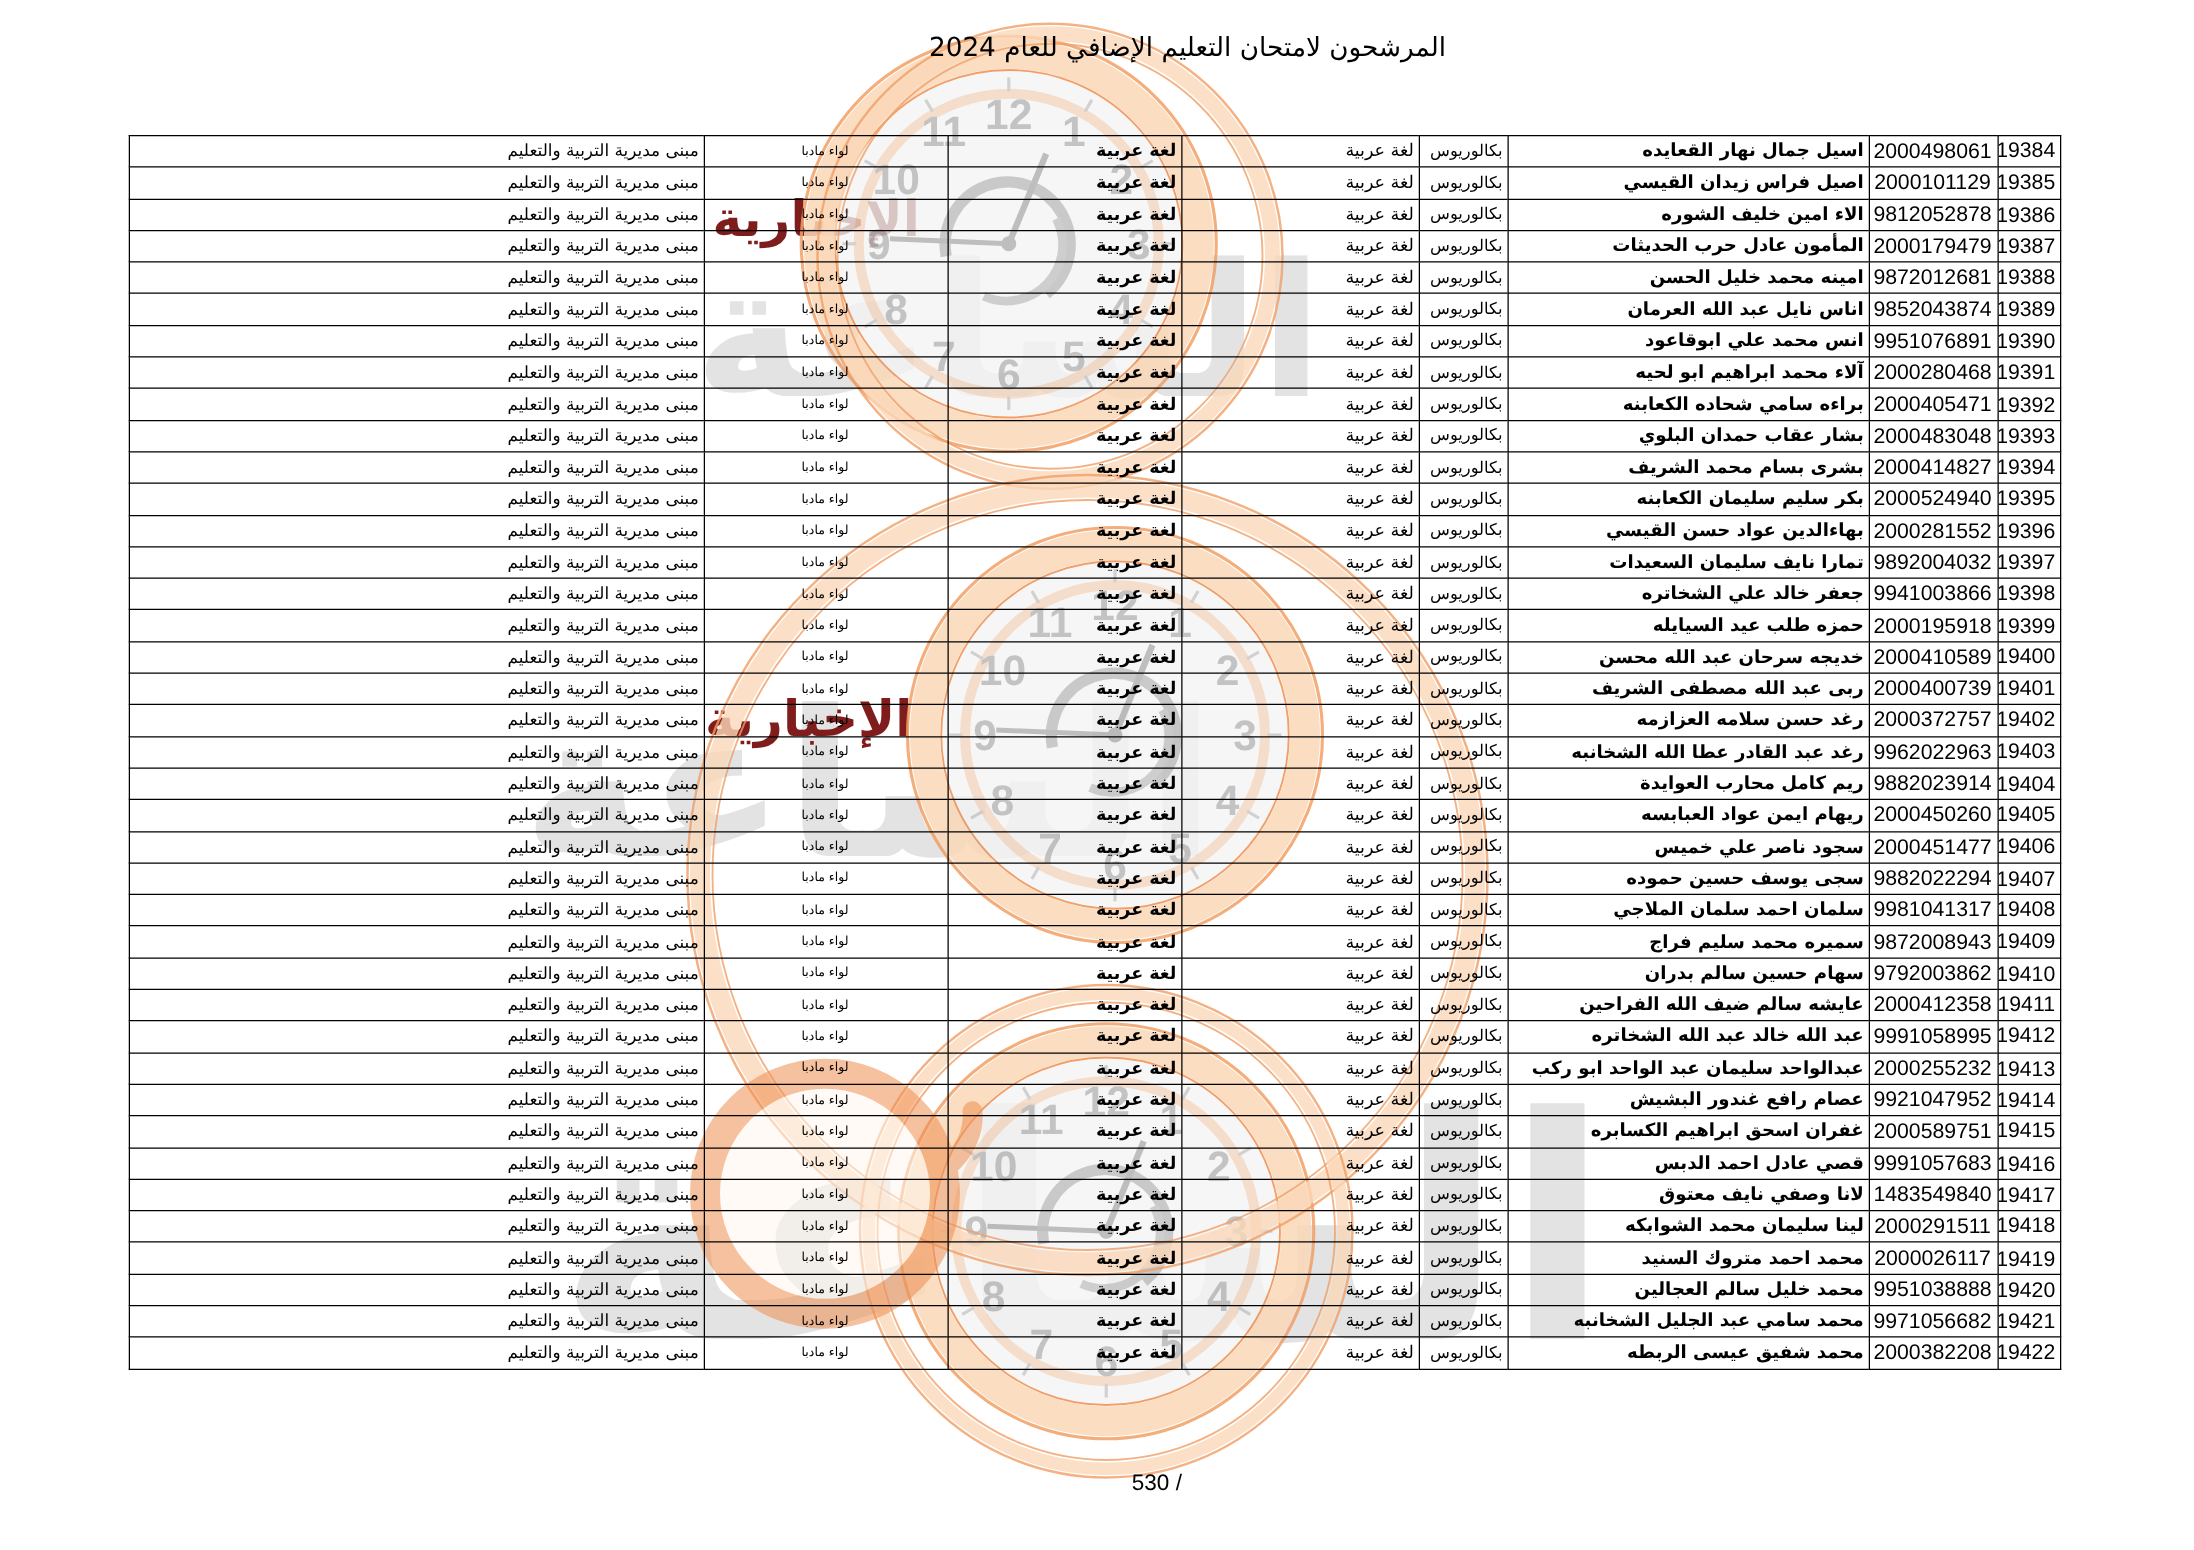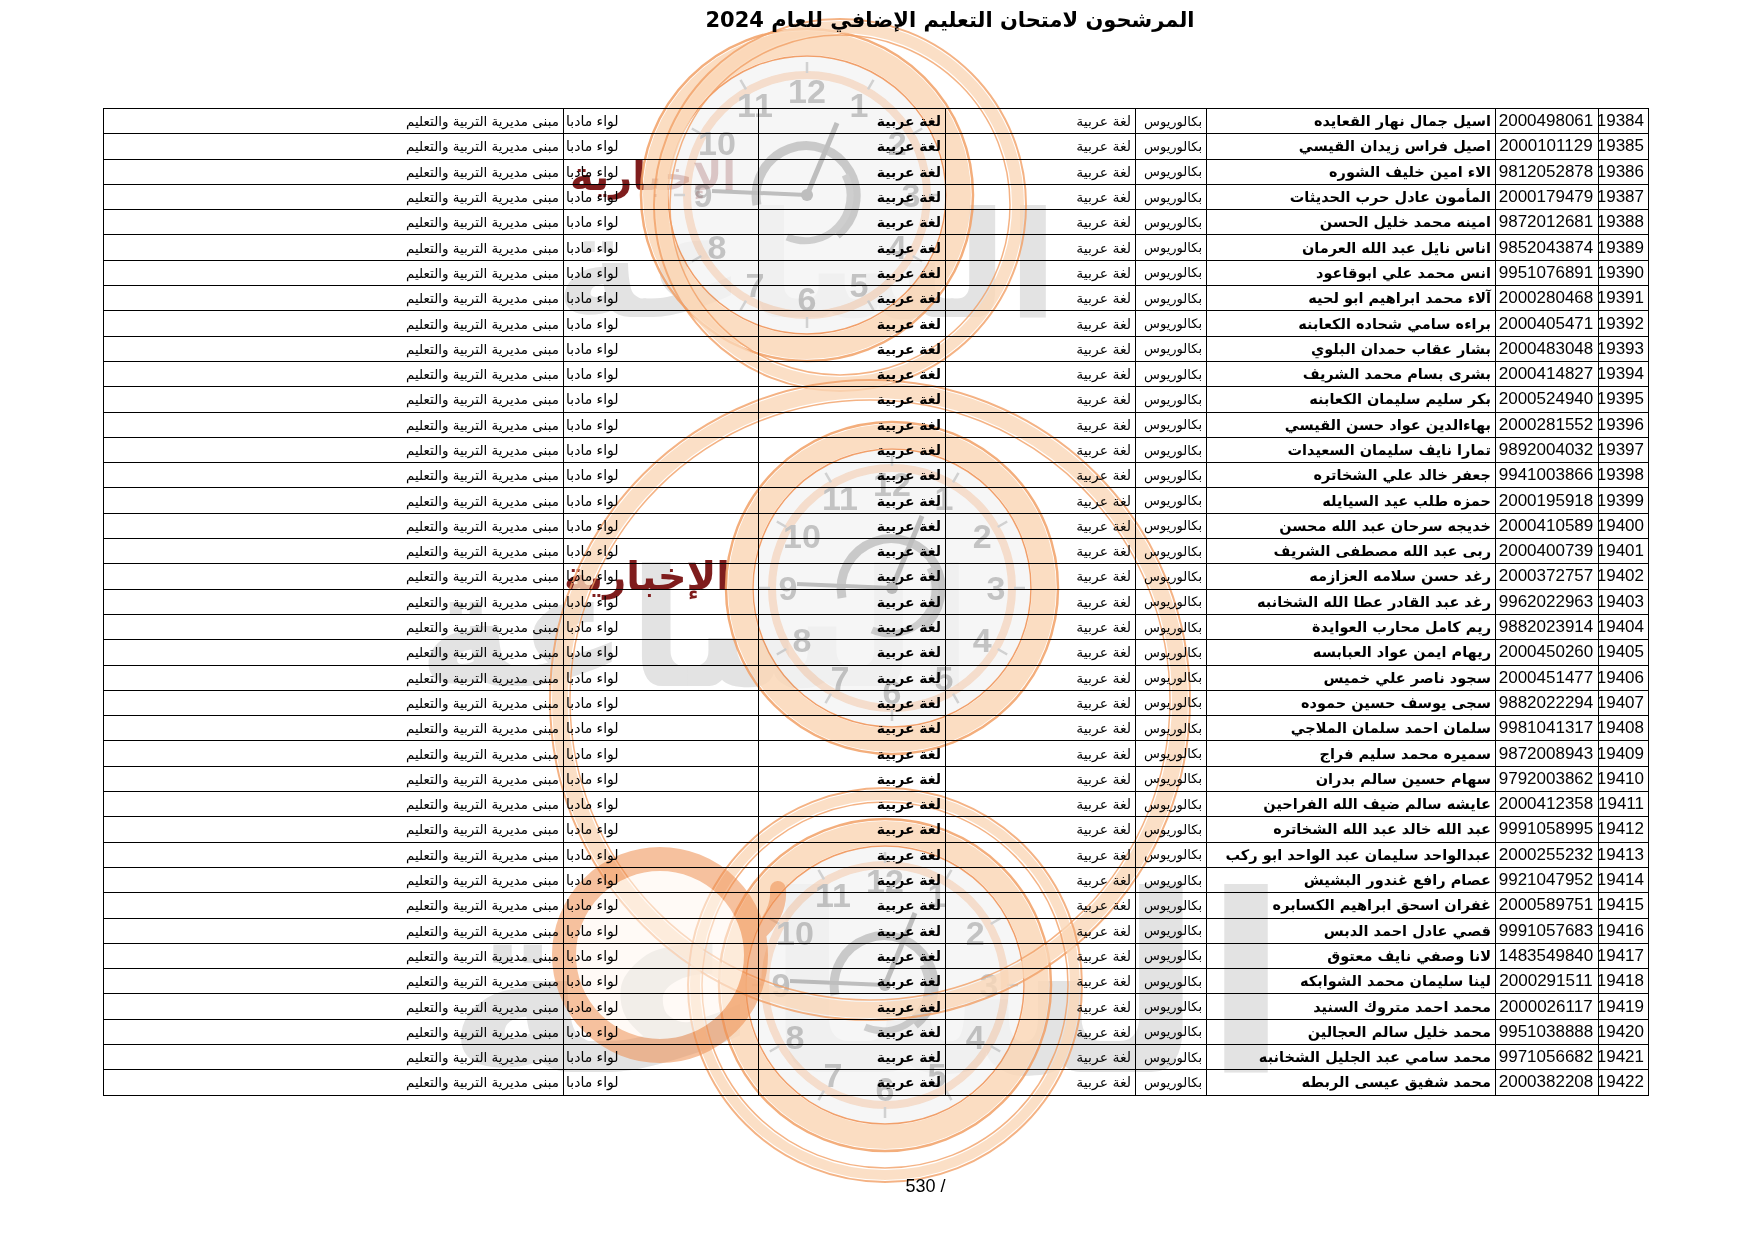--- a/index.html
+++ b/index.html
@@ -13,38 +13,38 @@
   .wm-big{font-weight:bold;color:#e3e3e3;text-align:center;}
   .wm-big-1{left:555px;top:192px;font-size:148px;}
   .wm-big-2{left:418px;top:548px;font-size:163px;}
   .wm-big-3{left:445px;top:862px;font-size:248px;}
   .wm-small{font-weight:bold;color:#7f1d1d;font-size:40px;}
   .wm-small-1{left:570px;top:156px;}
   .wm-small-2{left:564px;top:556px;}
   .wm-svg{position:absolute;}
   
   .title{
-    position:absolute;top:8px;left:600px;width:700px;z-index:3;
-    text-align:center;direction:rtl;font-size:21px;font-weight:bold;color:#000;
+    position:absolute;top:26px;left:600px;width:700px;z-index:3;
+    text-align:center;direction:rtl;font-size:21px;font-weight:normal;color:#000;
   }
   
   table.roster{
     position:absolute;top:108px;left:103px;width:1545px;z-index:2;
     border-collapse:collapse;table-layout:fixed;direction:rtl;background:transparent;
   }
   table.roster td{
     border:1.5px solid #000;height:24.3px;padding:0 4px 0 2px;
     overflow:hidden;white-space:nowrap;vertical-align:middle;color:#000;
   }
   .c-seq,.c-id{text-align:center;font-family:"Liberation Sans",sans-serif;font-size:17px;}
   .c-name{font-size:14.5px;text-align:right;font-weight:bold;}
   .c-degree{font-size:13px;text-align:right;padding-left:1px;}
   .c-spec{font-size:14px;text-align:right;padding-right:7px;}
   .c-subject{font-size:14px;font-weight:bold;text-align:right;padding-right:8px;}
-  .c-district{font-size:14px;text-align:left;}
+  .c-district{font-size:10px;text-align:center;}
   .c-center{font-size:13.5px;text-align:right;}
   
   .footer{
     position:absolute;top:1176px;left:0;width:100%;z-index:3;direction:ltr;
     text-align:center;font-family:"Liberation Sans",sans-serif;font-size:18px;color:#000;padding-left:48px;
   }
 </style>
 </head>
 <body>
 

